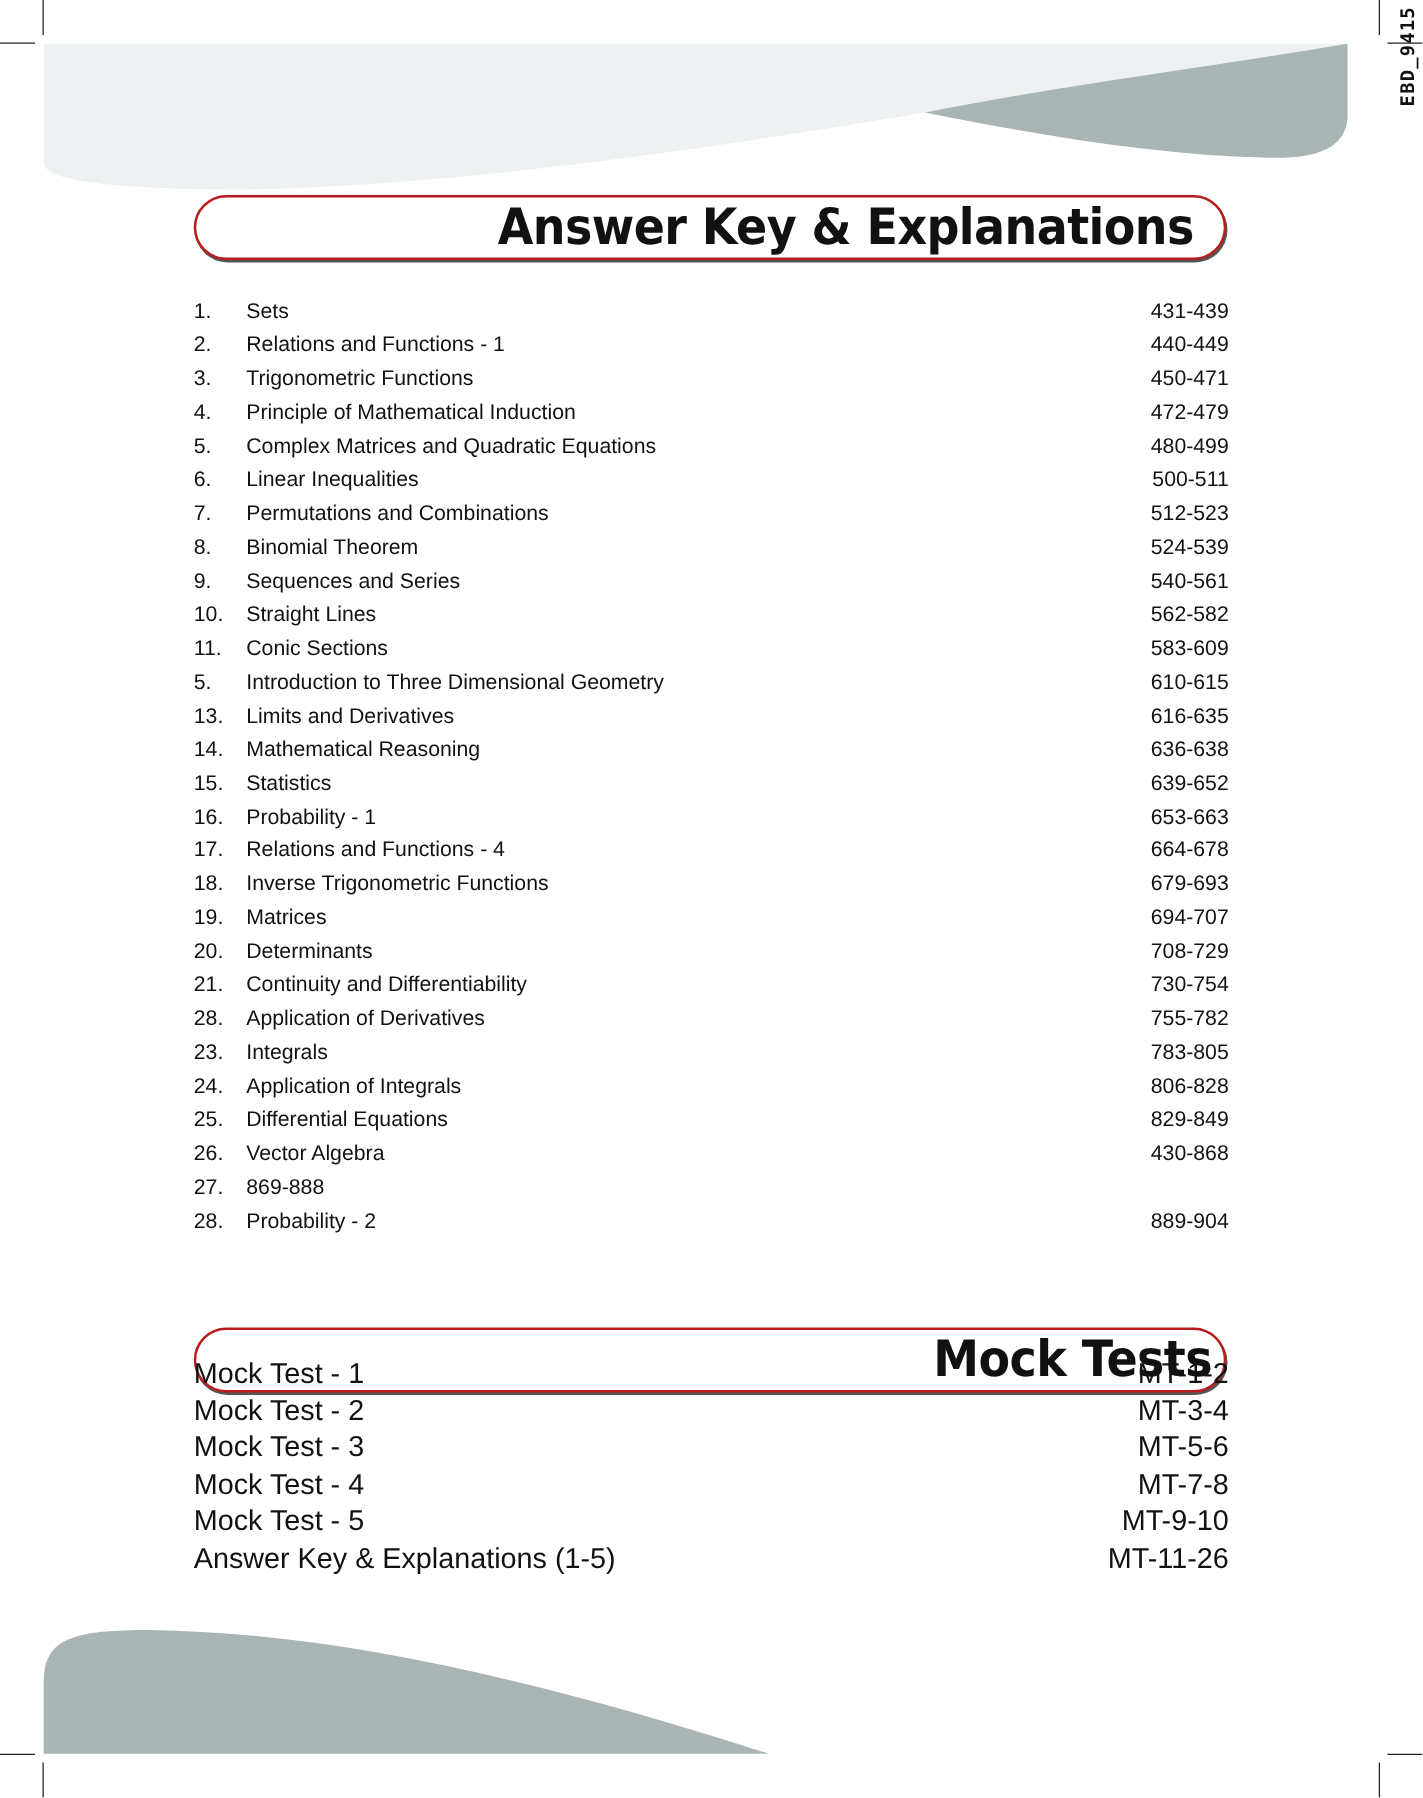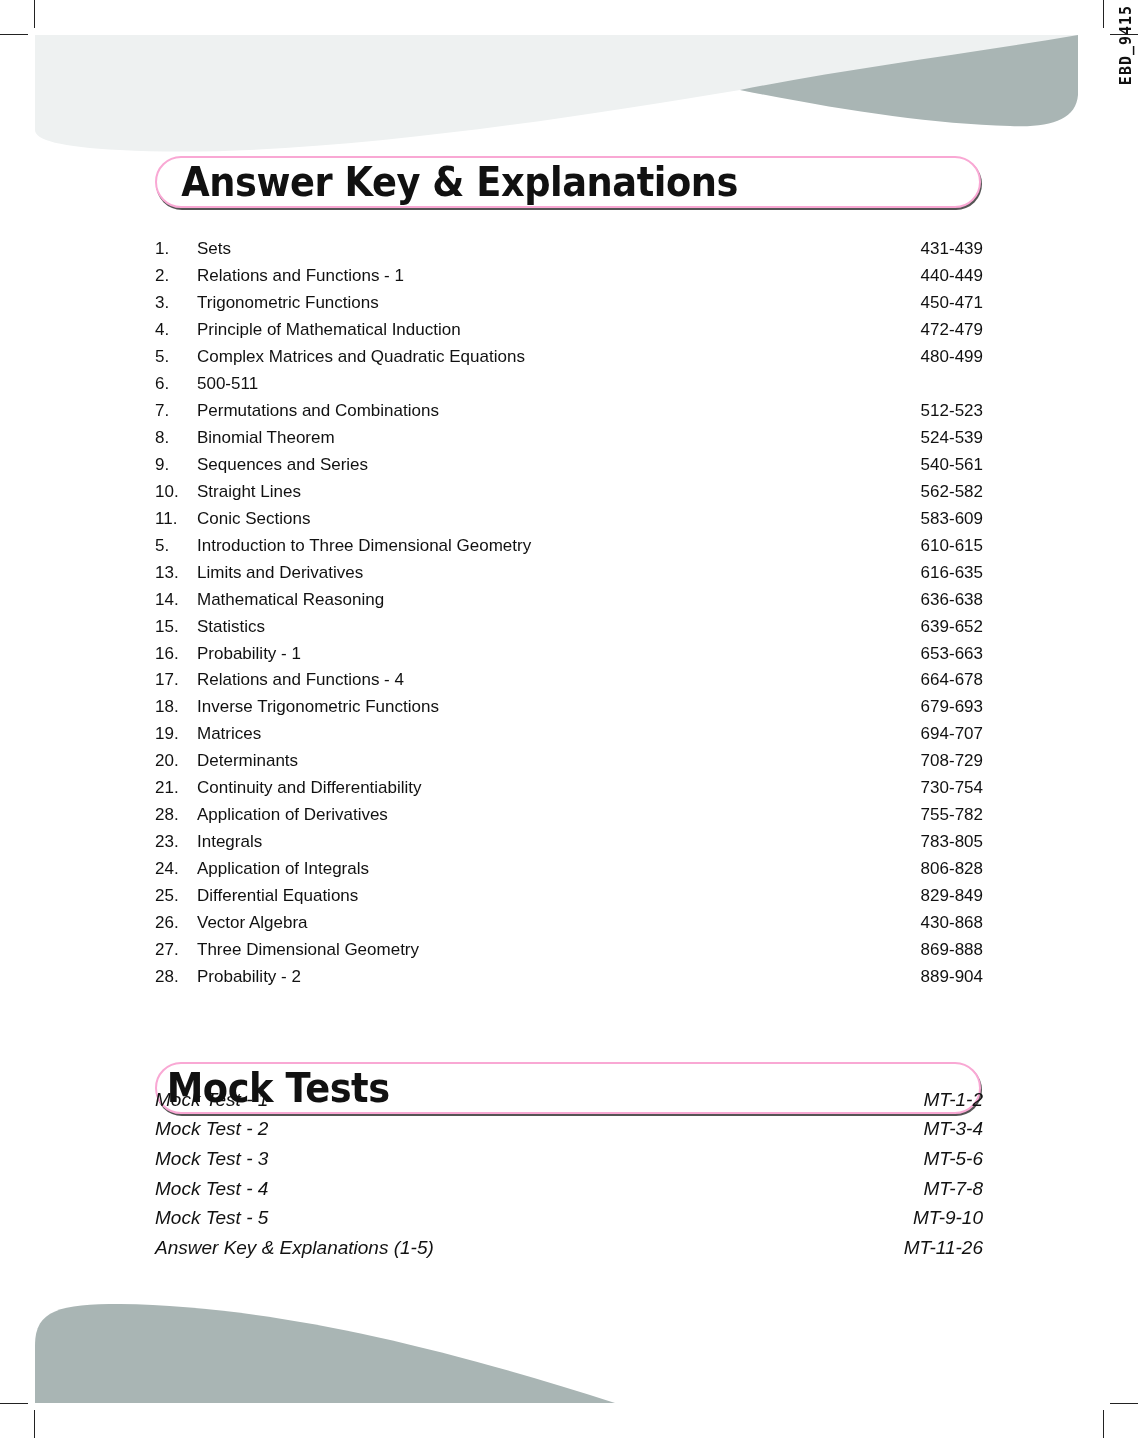--- a/index.html
+++ b/index.html
@@ -1,29 +1,29 @@
 <!DOCTYPE html>
 <html><head>
   <meta charset="utf-8">
   <style>
     html, body { margin:0; padding:0; background:#ffffff; }
     body { width:1138px; height:1438px; position:relative; overflow:hidden; font-family:"Liberation Sans", sans-serif; color:#111; }
     .deco { position:absolute; left:0; top:0; }
     .crop { position:absolute; background:#222; }
     .code { position:absolute; left:1116px; top:0; width:20px; height:90px; }
     .code span { position:absolute; left:50%; top:50%; transform:translate(-50%,-50%) rotate(-90deg); font-family:"DejaVu Sans Mono", monospace; font-weight:bold; font-size:15px; white-space:nowrap; letter-spacing:1px; color:#111; }
-    .banner { position:absolute; left:155px; width:826px; height:52px; border:2px solid #f9a8d4; border-radius:26px; background:#fff; box-sizing:border-box; box-shadow:1px 2px 0 #555; display:flex; align-items:center; justify-content:flex-start; }
+    .banner { position:absolute; left:155px; width:826px; height:52px; border:2px solid #b91c1c; border-radius:26px; background:#fff; box-sizing:border-box; box-shadow:1px 2px 0 #555; display:flex; align-items:center; justify-content:flex-end; }
     .banner h1 { margin:0; font-family:"DejaVu Sans", sans-serif; font-weight:bold; font-size:40px; letter-spacing:-0.5px; transform:scaleX(0.92); color:#111; }
     .toc { position:absolute; left:155px; top:236px; width:828px; }
     .row { height:26.95px; display:flex; align-items:center; font-family:"Liberation Sans", sans-serif; font-size:17px; }
     .num { width:42px; }
     .title { flex:1; }
     .pages { text-align:right; }
     .mock { position:absolute; left:155px; top:1085px; width:828px; }
-    .mrow { height:29.6px; display:flex; align-items:center; font-size:19px;font-style:italic; }
+    .mrow { height:29.6px; display:flex; font-size:23px; }
     .mrow .title { flex:1; }
   </style>
 </head>
 <body>
 
 <svg class="deco" width="1138" height="1438" viewBox="0 0 1138 1438">
   <path d="M35 35 L1078 35 L1078 95 C1000 130 900 120 740 90 C560 120 300 160 120 150 C60 147 35 140 35 130 Z" fill="#eef1f1"></path>
   <path d="M740 90 C850 68 960 55 1078 35 L1078 95 C1076 120 1050 128 1010 126 C930 124 840 110 740 90 Z" fill="#a9b5b4"></path>
   <path d="M35 1403 L35 1345 C35 1310 60 1304 120 1304 C260 1306 420 1340 615 1403 Z" fill="#a9b5b4"></path>
 </svg>
@@ -66,20 +66,21 @@
       <span class="title">Principle of Mathematical Induction</span>
       <span class="pages">472-479</span>
     </div>
     <div class="row">
       <span class="num">5.</span>
       <span class="title">Complex Matrices and Quadratic Equations</span>
       <span class="pages">480-499</span>
     </div>
     <div class="row">
       <span class="num">6.</span>
+      <span class="title">Linear Inequalities</span>
       <span class="pages">500-511</span>
     </div>
     <div class="row">
       <span class="num">7.</span>
       <span class="title">Permutations and Combinations</span>
       <span class="pages">512-523</span>
     </div>
     <div class="row">
       <span class="num">8.</span>
       <span class="title">Binomial Theorem</span>
@@ -170,21 +171,20 @@
       <span class="title">Differential Equations</span>
       <span class="pages">829-849</span>
     </div>
     <div class="row">
       <span class="num">26.</span>
       <span class="title">Vector Algebra</span>
       <span class="pages">430-868</span>
     </div>
     <div class="row">
       <span class="num">27.</span>
-      <span class="title">Three Dimensional Geometry</span>
       <span class="pages">869-888</span>
     </div>
     <div class="row">
       <span class="num">28.</span>
       <span class="title">Probability - 2</span>
       <span class="pages">889-904</span>
     </div>
   </div>
 
 <div class="banner" style="top:1062px;">

